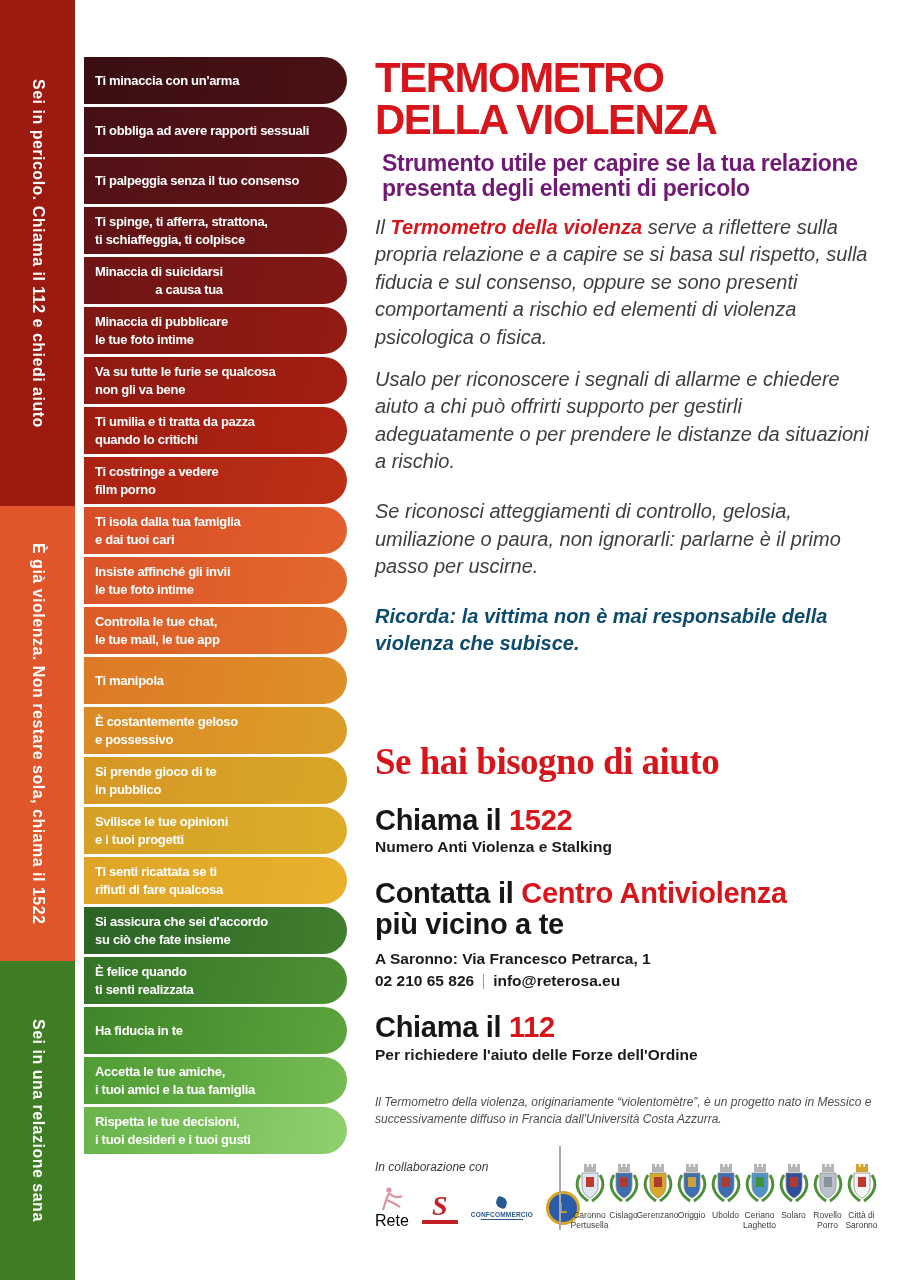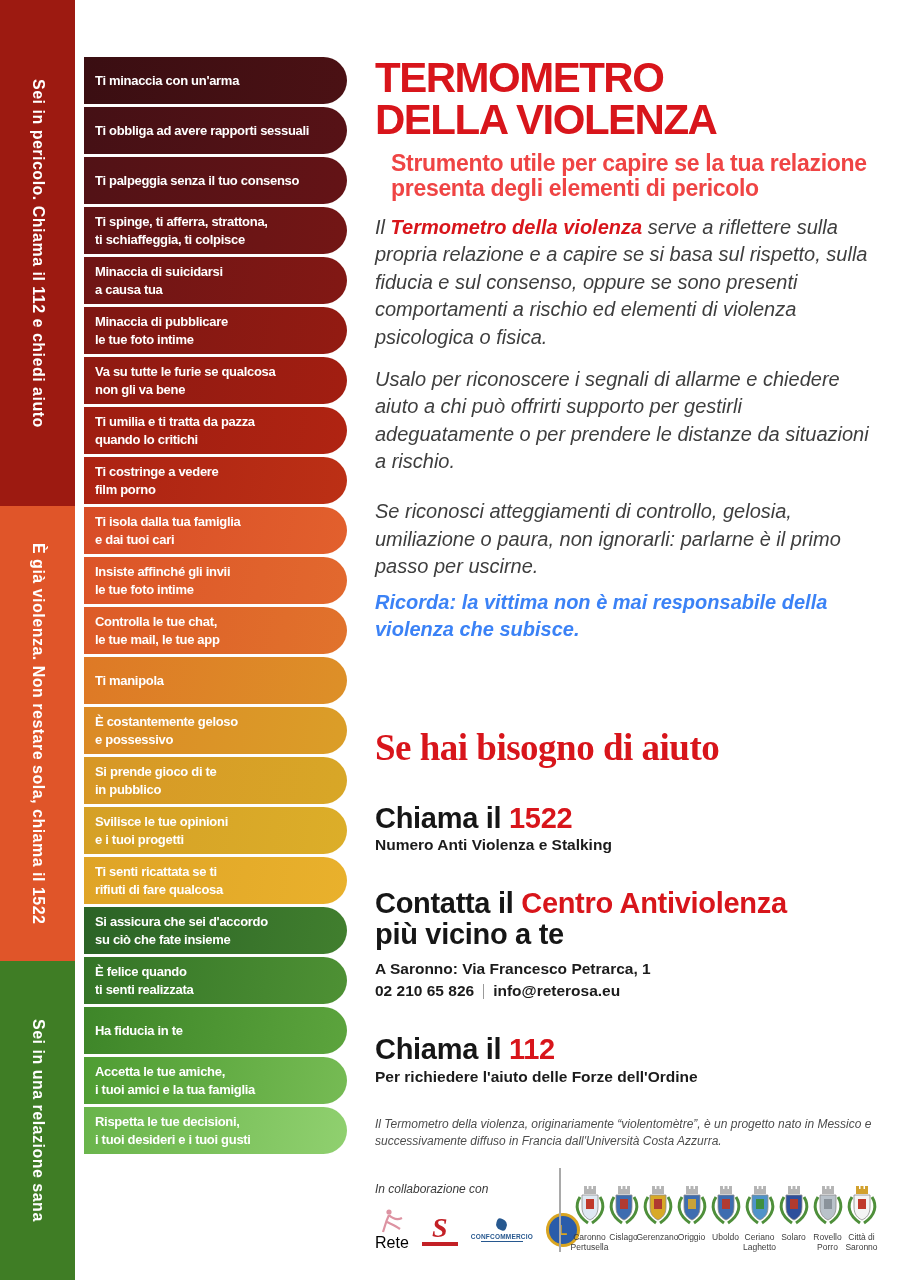--- a/index.html
+++ b/index.html
@@ -22,28 +22,28 @@
   .pill{
     height:47px;border-radius:0 24px 24px 0;display:flex;align-items:center;
     padding-left:11px;box-sizing:border-box;flex:0 0 auto;
   }
   .pill-text{color:#fff;font-weight:bold;font-size:13px;line-height:1.35;
     letter-spacing:-.3px;white-space:pre-line;}
   
   .content{position:absolute;left:375px;top:57px;width:505px;}
   .title{margin:0;color:#d8151b;font-size:42px;line-height:1.0;font-weight:bold;letter-spacing:-1.5px;}
   .title span{display:block;}
-  .subtitle{margin:10px 0 0 16px;color:#ef4444;font-size:23px;line-height:1.1;font-weight:bold;letter-spacing:-.3px;}
+  .subtitle{margin:10px 0 0 7px;color:#701a75;font-size:23px;line-height:1.1;font-weight:bold;letter-spacing:-.3px;}
   .para{margin:14px 0 0 0;font-style:italic;font-size:20px;line-height:1.38;color:#3e3e3e;}
   .para.first{margin-top:12px;}
   .para.p3{margin-top:22px;}
   .red-strong{color:#d8151b;font-weight:bold;}
-  .note{margin-top:8px;font-weight:bold;color:#3b82f6;}
+  .note{margin-top:22px;font-weight:bold;color:#0c4a6e;}
   .help-heading{margin:82px 0 0 0;color:#d8151b;font-size:37px;font-weight:bold;letter-spacing:-.5px;font-family:Liberation Serif, serif;}
-  .help-title{margin:34px 0 0 0;color:#161616;font-size:29px;font-weight:bold;line-height:1.05;letter-spacing:-.3px;}
+  .help-title{margin:22px 0 0 0;color:#161616;font-size:29px;font-weight:bold;line-height:1.05;letter-spacing:-.3px;}
   .help-title .red{color:#d8151b;}
   .help-sub{margin-top:3px;font-size:15.5px;font-weight:bold;color:#1b1b1b;}
   .address{margin-top:11px;font-size:15.5px;font-weight:bold;color:#1b1b1b;}
   .contact-line{margin-top:4px;font-size:15.5px;font-weight:bold;color:#1b1b1b;display:flex;align-items:center;}
   .vbar{display:inline-block;width:1px;height:15px;background:#9a9a9a;margin:0 9px;}
   .footnote{margin:30px 0 0 0;font-style:italic;font-size:12px;line-height:1.45;color:#4d4d4d;}
   
   .footer-row{margin-top:14px;display:flex;align-items:flex-end;}
   .partners{width:178px;flex:0 0 auto;}
   .collab-label{font-style:italic;font-size:12px;color:#3a3a3a;}
@@ -94,21 +94,21 @@
 
       <div class="pill" style="background: linear-gradient(100deg, rgb(82, 18, 22), rgb(100, 19, 22));">
         <span class="pill-text">Ti palpeggia senza il tuo consenso</span>
       </div>
 
       <div class="pill" style="background: linear-gradient(100deg, rgb(96, 19, 21), rgb(115, 22, 21));">
         <span class="pill-text">Ti spinge, ti afferra, strattona,
 ti schiaffeggia, ti colpisce</span>
       </div>
 
-      <div class="pill" style="background: linear-gradient(100deg, rgb(111, 21, 21), rgb(130, 24, 20));">
+      <div class="pill" style="background: linear-gradient(100deg, rgb(111, 21, 21), rgb(130, 24, 20)); text-align: right;">
         <span class="pill-text">Minaccia di suicidarsi
 a causa tua</span>
       </div>
 
       <div class="pill" style="background: linear-gradient(100deg, rgb(127, 23, 19), rgb(147, 27, 18));">
         <span class="pill-text">Minaccia di pubblicare
 le tue foto intime</span>
       </div>
 
       <div class="pill" style="background: linear-gradient(100deg, rgb(143, 26, 18), rgb(162, 30, 17));">

